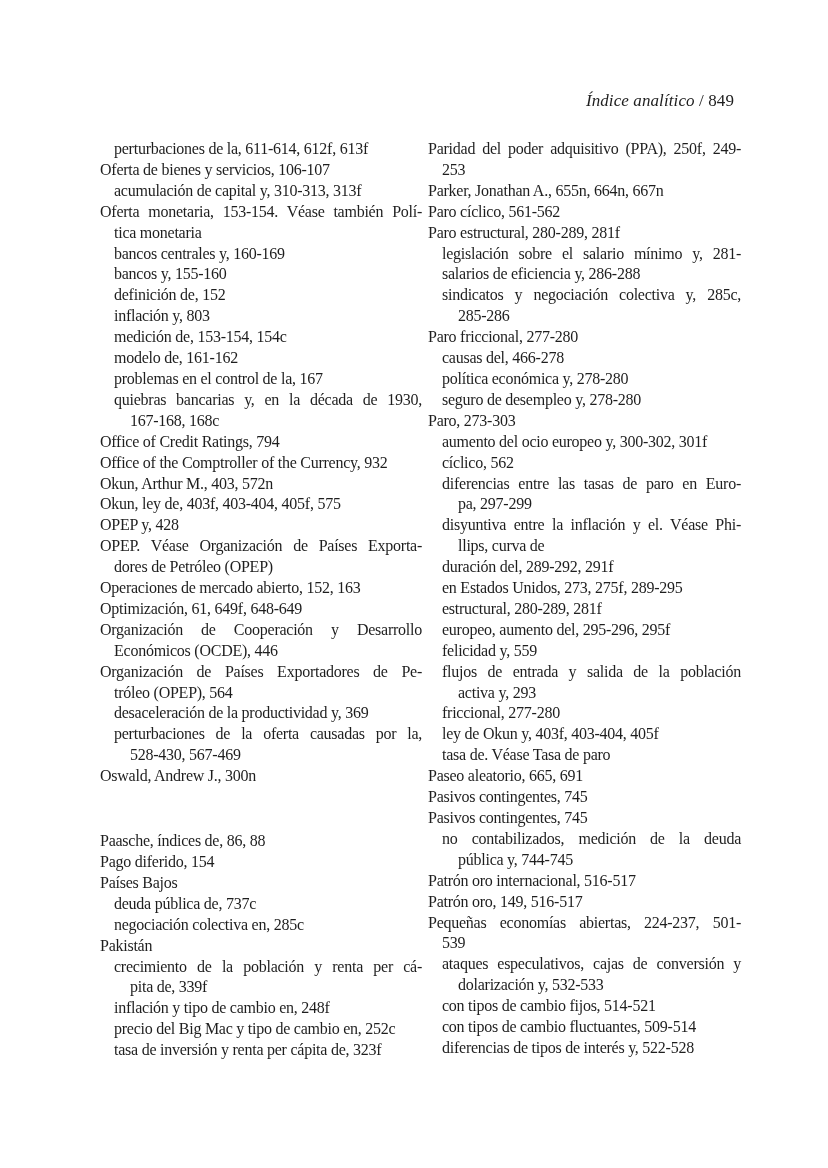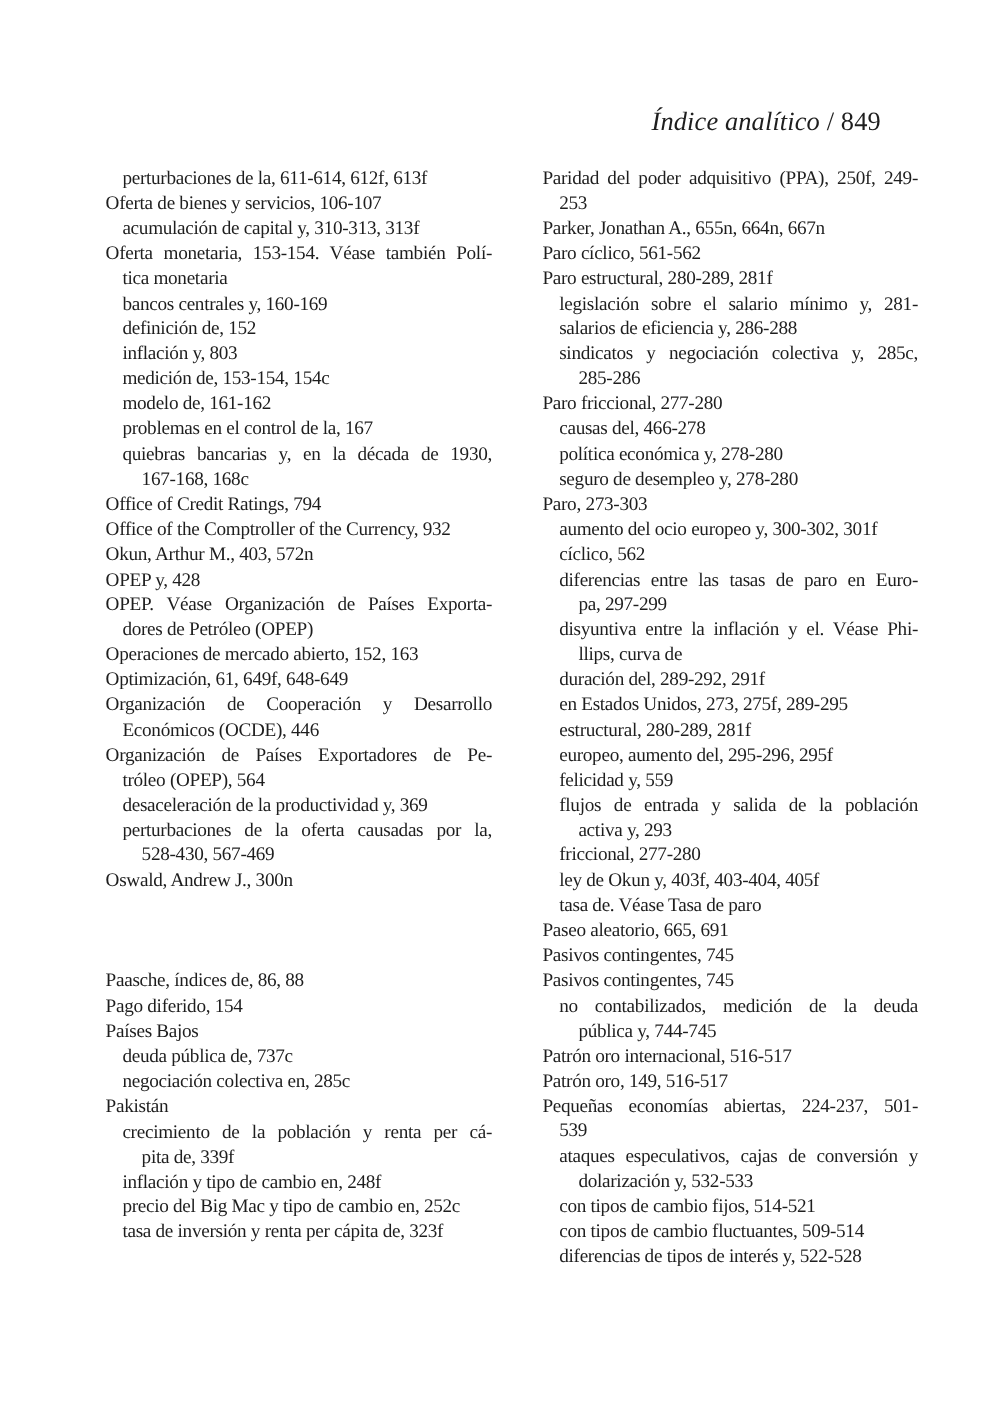--- a/index.html
+++ b/index.html
@@ -13,81 +13,83 @@
     height: 1168px;
     background: #ffffff;
     font-family: "Liberation Serif", "DejaVu Serif", serif;
     color: #1e1e1e;
     overflow: hidden;
   }
   .running-head {
     position: absolute;
     top: 91px;
     right: 94px;
-    font-size: 22px;
+    font-size: 17px;
     line-height: 20px;
     letter-spacing: 0.1px;
     white-space: nowrap;
   }
   .running-head .it { font-style: italic; }
   .columns {
     position: absolute;
-    left: 88px;
+    left: 100px;
     top: 139px;
     width: 641px;
     display: flex;
     gap: 6px;
   }
   .col { flex: none; }
   .col.left  { width: 322px; }
-  .col.right { width: 313px; margin-left: 36px; }
+  .col.right { width: 313px; }
   .line {
     font-size: 16px;
     line-height: 20.9px;
     letter-spacing: -0.25px;
     white-space: nowrap;
     text-align: left;
   }
   .line.just {
     white-space: normal;
     text-align: justify;
     text-align-last: justify;
   }
   .line.ind1 { padding-left: 14px; }
   .line.ind2 { padding-left: 30px; }
-  .line.gap  { margin-top: 63px; }
+  .line.gap  { margin-top: 44px; }
   .line .it  { }
 </style>
 </head>
 <body>
 
 <div class="page">
 
   <div class="running-head">
     <span class="it">Índice analítico</span><span> / </span><span>849</span>
   </div>
 
   <div class="columns">
     <div class="col left" id="col-left">
         <div class="line ind1"><span>perturbaciones de la, 611-614, 612f, 613f</span></div>
         <div class="line ind0"><span>Oferta de bienes y servicios, 106-107</span></div>
         <div class="line ind1"><span>acumulación de capital y, 310-313, 313f</span></div>
         <div class="line ind0 just"><span>Oferta monetaria, 153-154. </span><span class="it">Véase también</span><span> Polí-</span></div>
         <div class="line ind1"><span>tica monetaria</span></div>
         <div class="line ind1"><span>bancos centrales y, 160-169</span></div>
+        <div class="line ind1"><span>bancos y, 155-160</span></div>
         <div class="line ind1"><span>definición de, 152</span></div>
         <div class="line ind1"><span>inflación y, 803</span></div>
         <div class="line ind1"><span>medición de, 153-154, 154c</span></div>
         <div class="line ind1"><span>modelo de, 161-162</span></div>
         <div class="line ind1"><span>problemas en el control de la, 167</span></div>
         <div class="line ind1 just"><span>quiebras bancarias y, en la década de 1930,</span></div>
         <div class="line ind2"><span>167-168, 168c</span></div>
         <div class="line ind0"><span>Office of Credit Ratings, 794</span></div>
         <div class="line ind0"><span>Office of the Comptroller of the Currency, 932</span></div>
         <div class="line ind0"><span>Okun, Arthur M., 403, 572n</span></div>
+        <div class="line ind0"><span>Okun, ley de, 403f, 403-404, 405f, 575</span></div>
         <div class="line ind0"><span>OPEP y, 428</span></div>
         <div class="line ind0 just"><span>OPEP. </span><span class="it">Véase</span><span> Organización de Países Exporta-</span></div>
         <div class="line ind1"><span>dores de Petróleo (OPEP)</span></div>
         <div class="line ind0"><span>Operaciones de mercado abierto, 152, 163</span></div>
         <div class="line ind0"><span>Optimización, 61, 649f, 648-649</span></div>
         <div class="line ind0 just"><span>Organización de Cooperación y Desarrollo</span></div>
         <div class="line ind1"><span>Económicos (OCDE), 446</span></div>
         <div class="line ind0 just"><span>Organización de Países Exportadores de Pe-</span></div>
         <div class="line ind1"><span>tróleo (OPEP), 564</span></div>
         <div class="line ind1"><span>desaceleración de la productividad y, 369</span></div>

